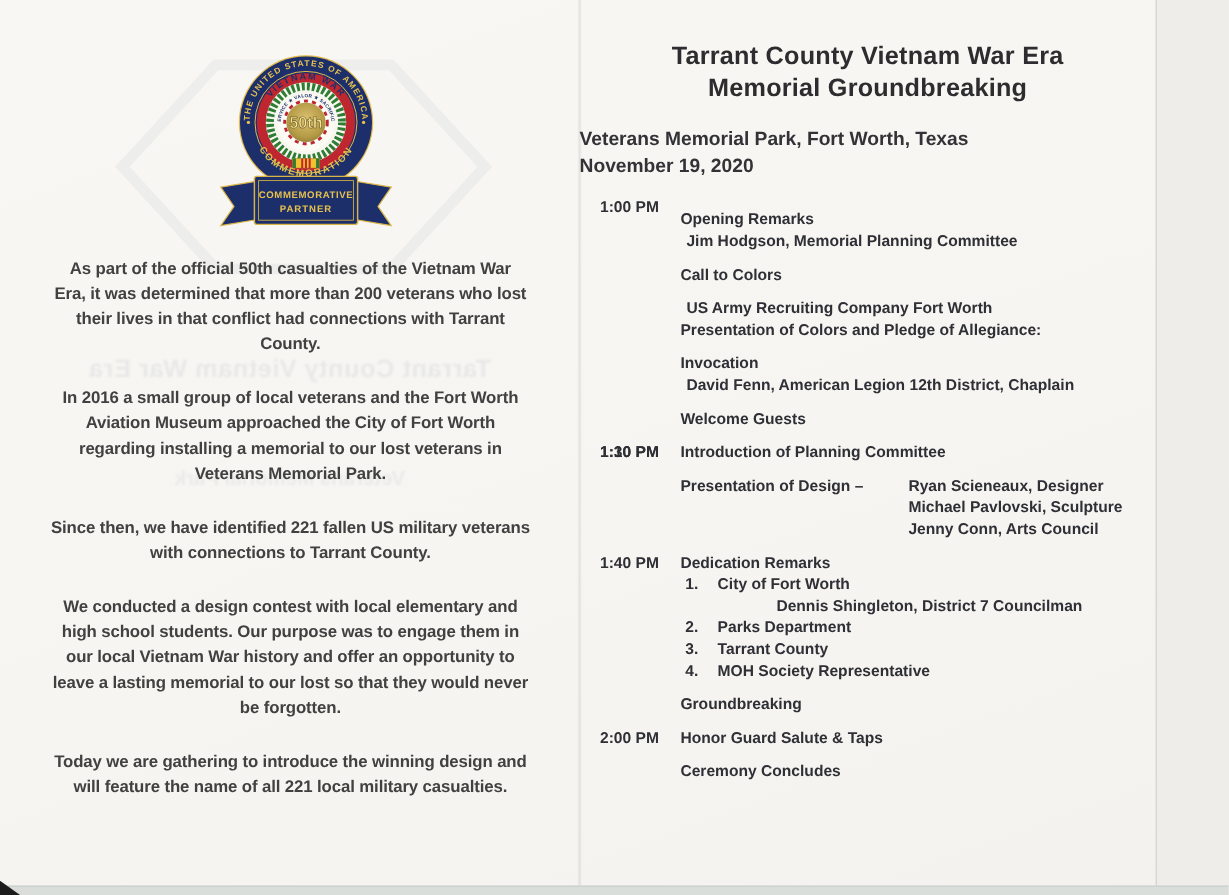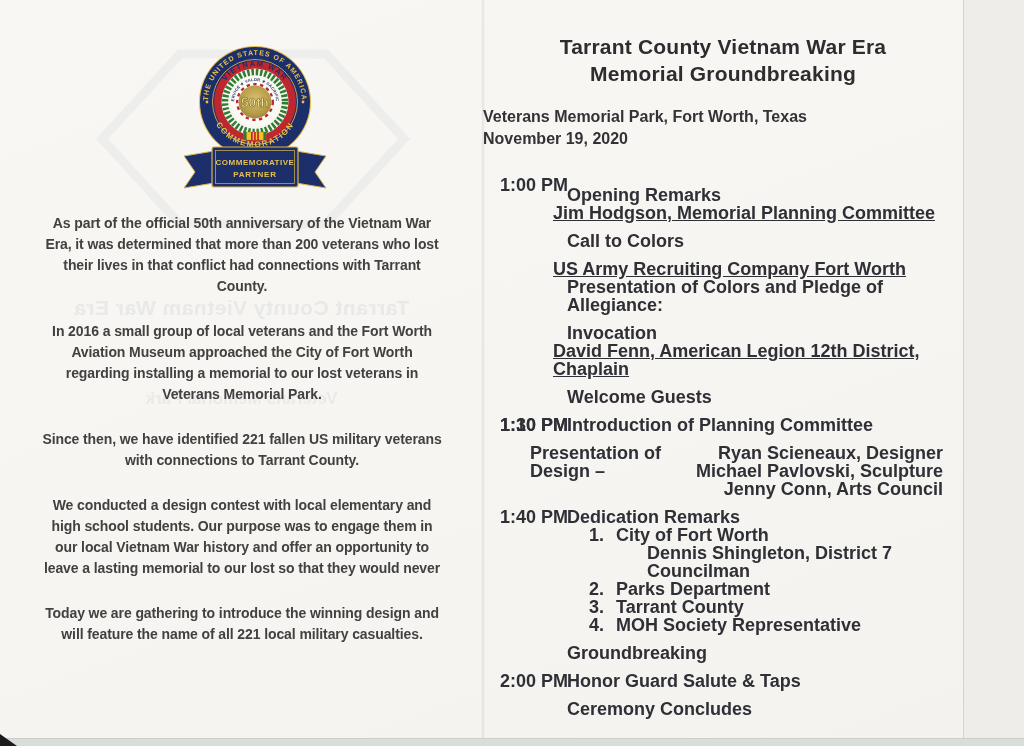--- a/index.html
+++ b/index.html
@@ -27,33 +27,33 @@
         transform:scaleX(-1);filter:blur(0.7px);pointer-events:none;}
   .ghost1{top:296px;font-size:21px;color:rgba(110,120,148,0.10);letter-spacing:0.5px;}
   .ghost2{top:389px;font-size:17px;color:rgba(110,120,148,0.085);}
   .ghost-hex{position:absolute;left:92px;top:38px;pointer-events:none;}
   
   .title{position:absolute;left:483px;top:33px;width:480px;text-align:center;
         font-size:21px;font-weight:bold;color:#2d2d30;line-height:27px;letter-spacing:0.2px;}
   .subtitle{position:absolute;left:483px;top:106px;width:480px;text-align:left;
         font-size:16px;font-weight:bold;color:#323237;line-height:22px;}
   
-  .schedule{position:absolute;left:500px;top:176px;width:458px;
-        font-size:18px;font-weight:bold;color:#2f2f36;}
+  .schedule{position:absolute;left:500px;top:164px;width:458px;
+        font-size:13px;font-weight:bold;color:#2f2f36;}
   .sgroup{position:relative;margin-bottom:10px;}
   .stime{position:absolute;left:0;top:0;line-height:18px;}
   .srow{line-height:18px;}
   .srow.item{margin-left:67px;}
-  .srow.sub{margin-left:53px;text-decoration:underline;}
-  .srow.num{margin-left:89px;}
+  .srow.sub{margin-left:72px;}
+  .srow.num{margin-left:71px;}
   .numlbl{display:inline-block;width:27px;}
   .srow.numsub{margin-left:147px;}
-  .col2row{display:flex;margin-left:30px;line-height:18px;}
+  .col2row{display:flex;margin-left:67px;line-height:18px;gap:24px;}
   .c2label{width:166px;flex:none;}
-  .c2line{line-height:18px;text-align:right;}
+  .c2line{line-height:18px;}
   
   .seal{position:absolute;left:178px;top:44px;}
   .seal text{font-family:"Liberation Sans",sans-serif;}
 </style>
 </head>
 <body>
 
 <div id="scan">
 
   <div class="page-left">
@@ -117,40 +117,41 @@
         <polygon points="148,112 118,107 118,139 148,144 137,128" fill="#1d2f6b" stroke="#d9b545" stroke-width="1"></polygon>
         <rect x="34" y="103" width="86" height="40" rx="2" fill="#1d2f6b" stroke="#d9b545" stroke-width="1.2"></rect>
         <rect x="37.5" y="106.5" width="79" height="33" fill="none" stroke="#d9b545" stroke-width="0.7"></rect>
         <text x="77" y="121" font-size="8" font-weight="bold" text-anchor="middle" fill="#e7c14c" letter-spacing="0.5">COMMEMORATIVE</text>
         <text x="77" y="133" font-size="8" font-weight="bold" text-anchor="middle" fill="#e7c14c" letter-spacing="0.8">PARTNER</text>
       </g>
     </svg>
 
     <div class="paras">
         <div class="para">
-          <div class="pline">As part of the official 50th anniversary of the Vietnam War</div>
+          <div class="pline">As part of the official 50th casualties of the Vietnam War</div>
           <div class="pline">Era, it was determined that more than 200 veterans who lost</div>
           <div class="pline">their lives in that conflict had connections with Tarrant</div>
           <div class="pline">County.</div>
         </div>
         <div class="para">
           <div class="pline">In 2016 a small group of local veterans and the Fort Worth</div>
           <div class="pline">Aviation Museum approached the City of Fort Worth</div>
           <div class="pline">regarding installing a memorial to our lost veterans in</div>
           <div class="pline">Veterans Memorial Park.</div>
         </div>
         <div class="para">
           <div class="pline">Since then, we have identified 221 fallen US military veterans</div>
           <div class="pline">with connections to Tarrant County.</div>
         </div>
         <div class="para">
           <div class="pline">We conducted a design contest with local elementary and</div>
           <div class="pline">high school students. Our purpose was to engage them in</div>
           <div class="pline">our local Vietnam War history and offer an opportunity to</div>
           <div class="pline">leave a lasting memorial to our lost so that they would never</div>
+          <div class="pline">be forgotten.</div>
         </div>
         <div class="para">
           <div class="pline">Today we are gathering to introduce the winning design and</div>
           <div class="pline">will feature the name of all 221 local military casualties.</div>
         </div>
       </div>
   </div>
 
   <div class="page-right">
     

